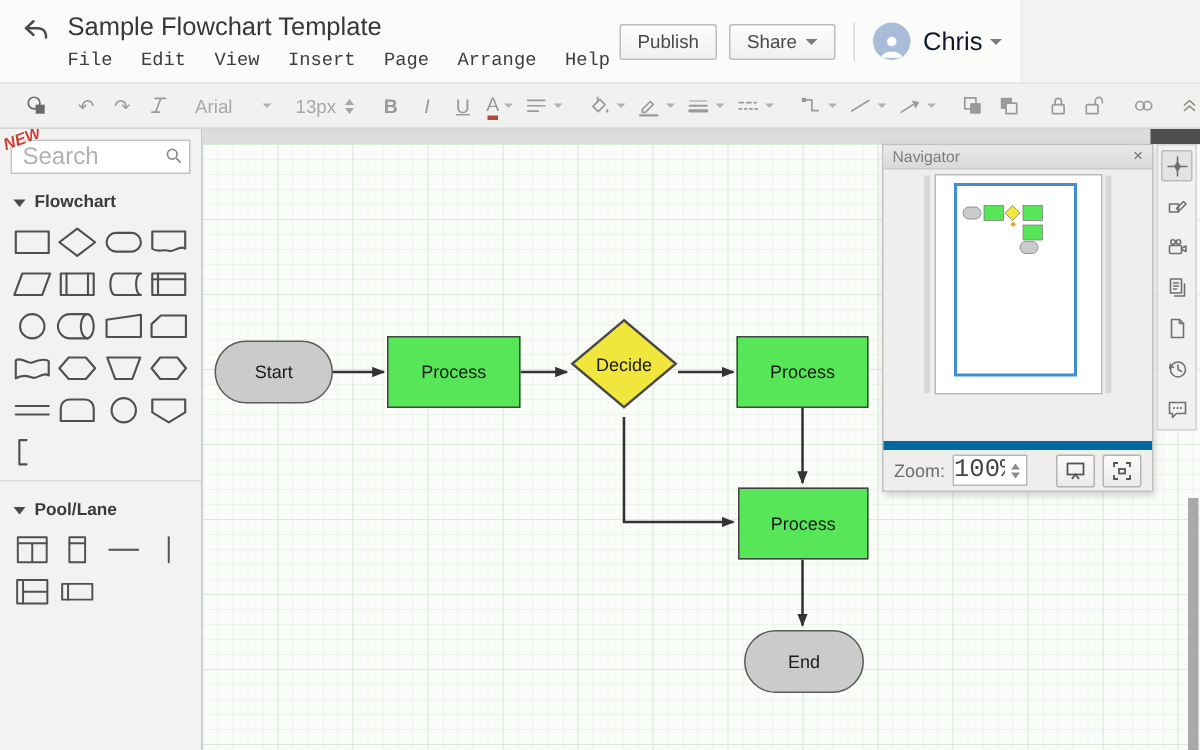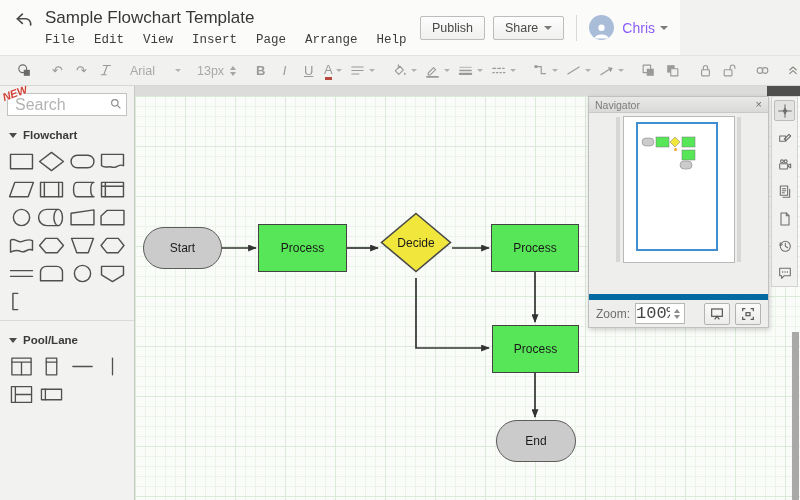--- a/index.html
+++ b/index.html
@@ -16,21 +16,21 @@
   .hdr-right{display:flex;align-items:center;gap:8px;padding-right:12px;}
   .btn{height:24px;padding:0 11px;font-size:12.5px;color:#4a4a49;font-family:inherit;
        background:linear-gradient(#fdfdfd,#f0f0ef);border:1px solid #bdbdbc;border-radius:2px;
        display:inline-flex;align-items:center;gap:6px;}
   .caret{width:0;height:0;border-left:4px solid transparent;border-right:4px solid transparent;
          border-top:4px solid #7c7c7b;display:inline-block;}
   .vdiv{width:1px;height:26px;background:#dadad9;margin:0 4px;}
   .avatar{width:25px;height:25px;border-radius:50%;background:#aabdd8;color:#fff;
           display:inline-flex;align-items:flex-end;justify-content:center;overflow:hidden;}
   .avatar svg{width:19px;height:19px;}
-  .uname{font-size:14px;color:#8b5cf6;display:inline-flex;align-items:center;gap:5px;}
+  .uname{font-size:17px;color:#0f172a;display:inline-flex;align-items:center;gap:5px;}
   
   .toolbar{position:absolute;left:0;top:55px;width:800px;height:31px;background:#f1f1f0;
            border-top:1px solid #e2e2e1;border-bottom:1px solid #d6d6d5;box-sizing:border-box;
            display:flex;align-items:center;padding:0 8px;z-index:7;}
   .tgroup{display:flex;align-items:center;gap:3px;padding:0 6px;}
   .sep{width:1px;height:20px;background:#d8d8d7;}
   .tbi{display:inline-flex;align-items:center;justify-content:center;min-width:21px;height:24px;
        border:none;background:none;color:#9a9a99;font-size:13px;gap:3px;padding:0 2px;font-family:inherit;}
   .tbi svg{width:17px;height:17px;}
   .tbi .caret{border-left-width:3.5px;border-right-width:3.5px;border-top:3.5px solid #b2b2b1;}

